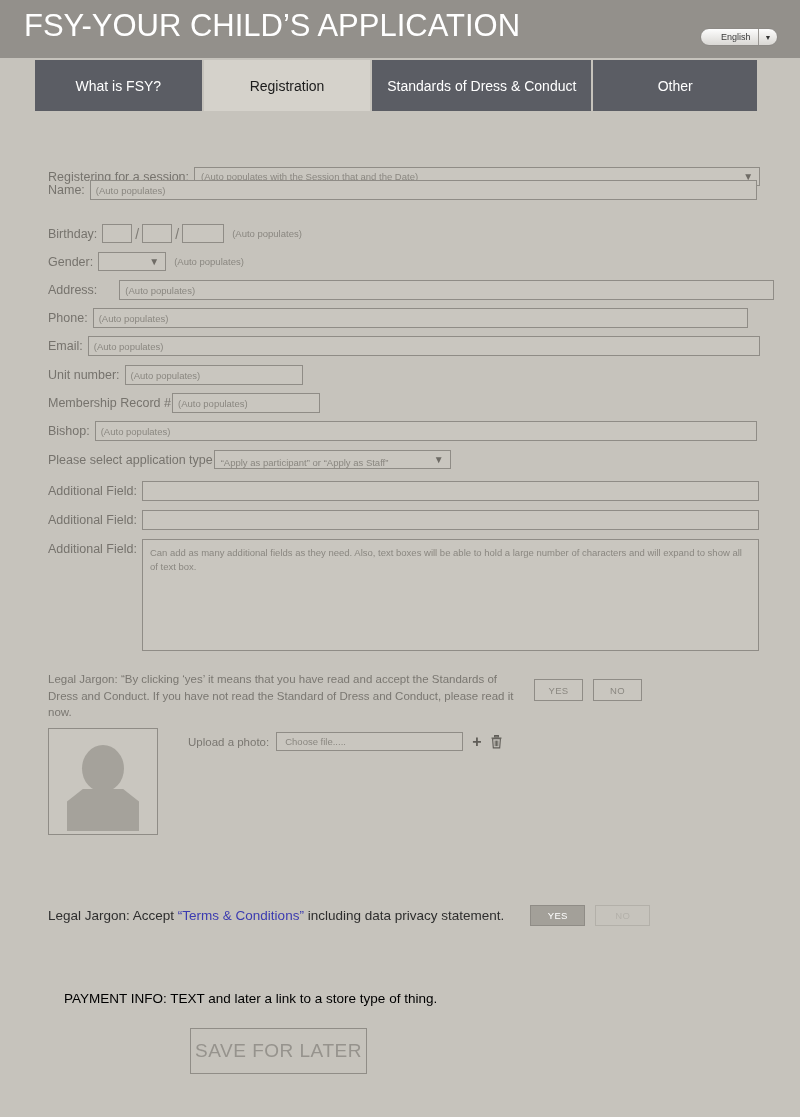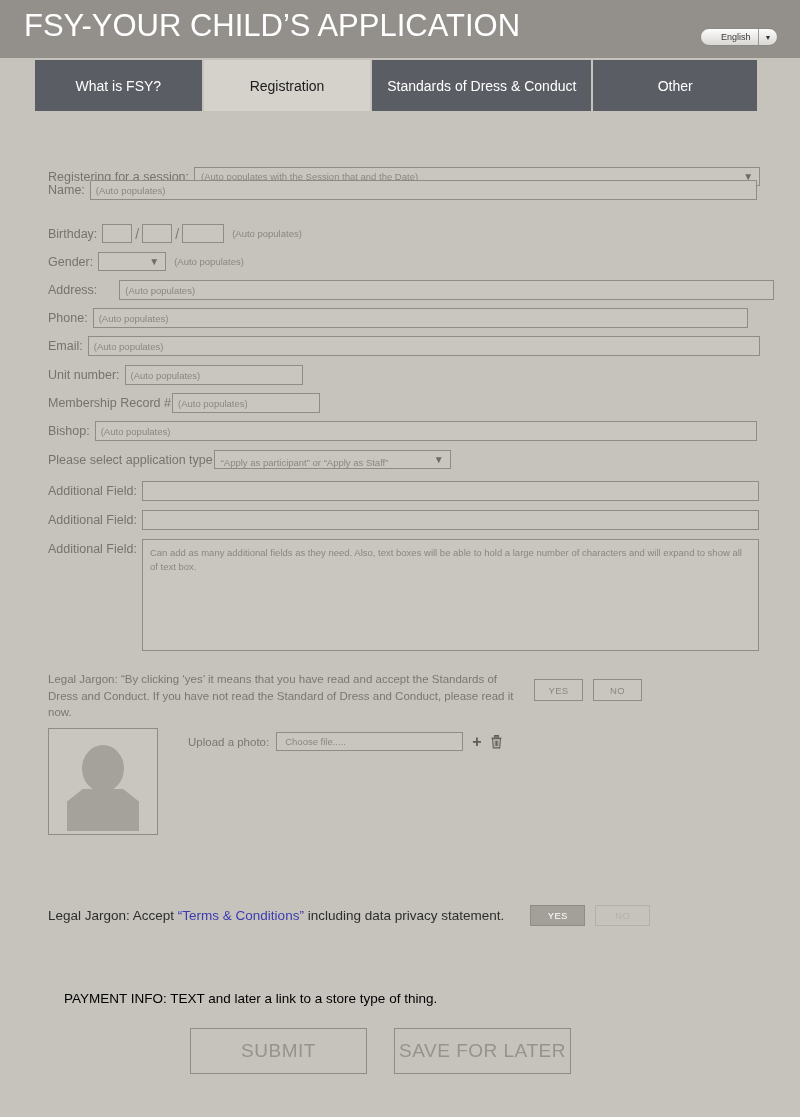--- a/index.html
+++ b/index.html
@@ -510,17 +510,16 @@
     <span class="terms-text"><span>Legal Jargon: Accept </span><span class="terms-link">“Terms &amp; Conditions”</span><span> including data privacy statement.</span></span>
     <span class="terms-yn">
       <span class="yn-btn selected">YES</span>
       <span class="yn-btn muted">NO</span>
     </span>
   </div>
 
   <div class="payment">PAYMENT INFO:   TEXT and later a link to a store type of thing.</div>
 
   <div class="btn-row">
-    <div class="big-btn">SUBMIT</div>
     <div class="big-btn">SAVE FOR LATER</div>
   </div>
 
 </div>
 
 </body></html>

